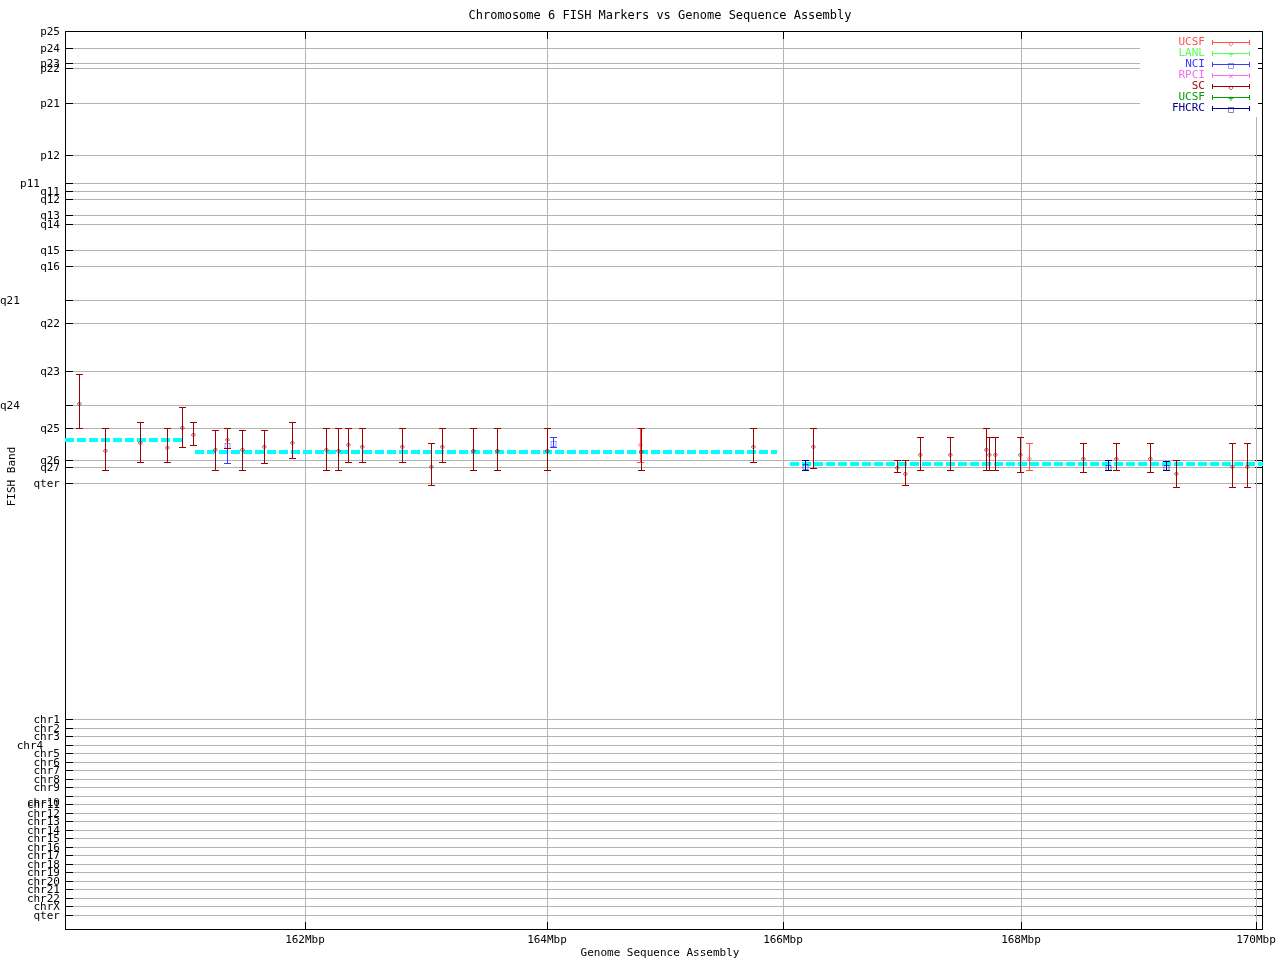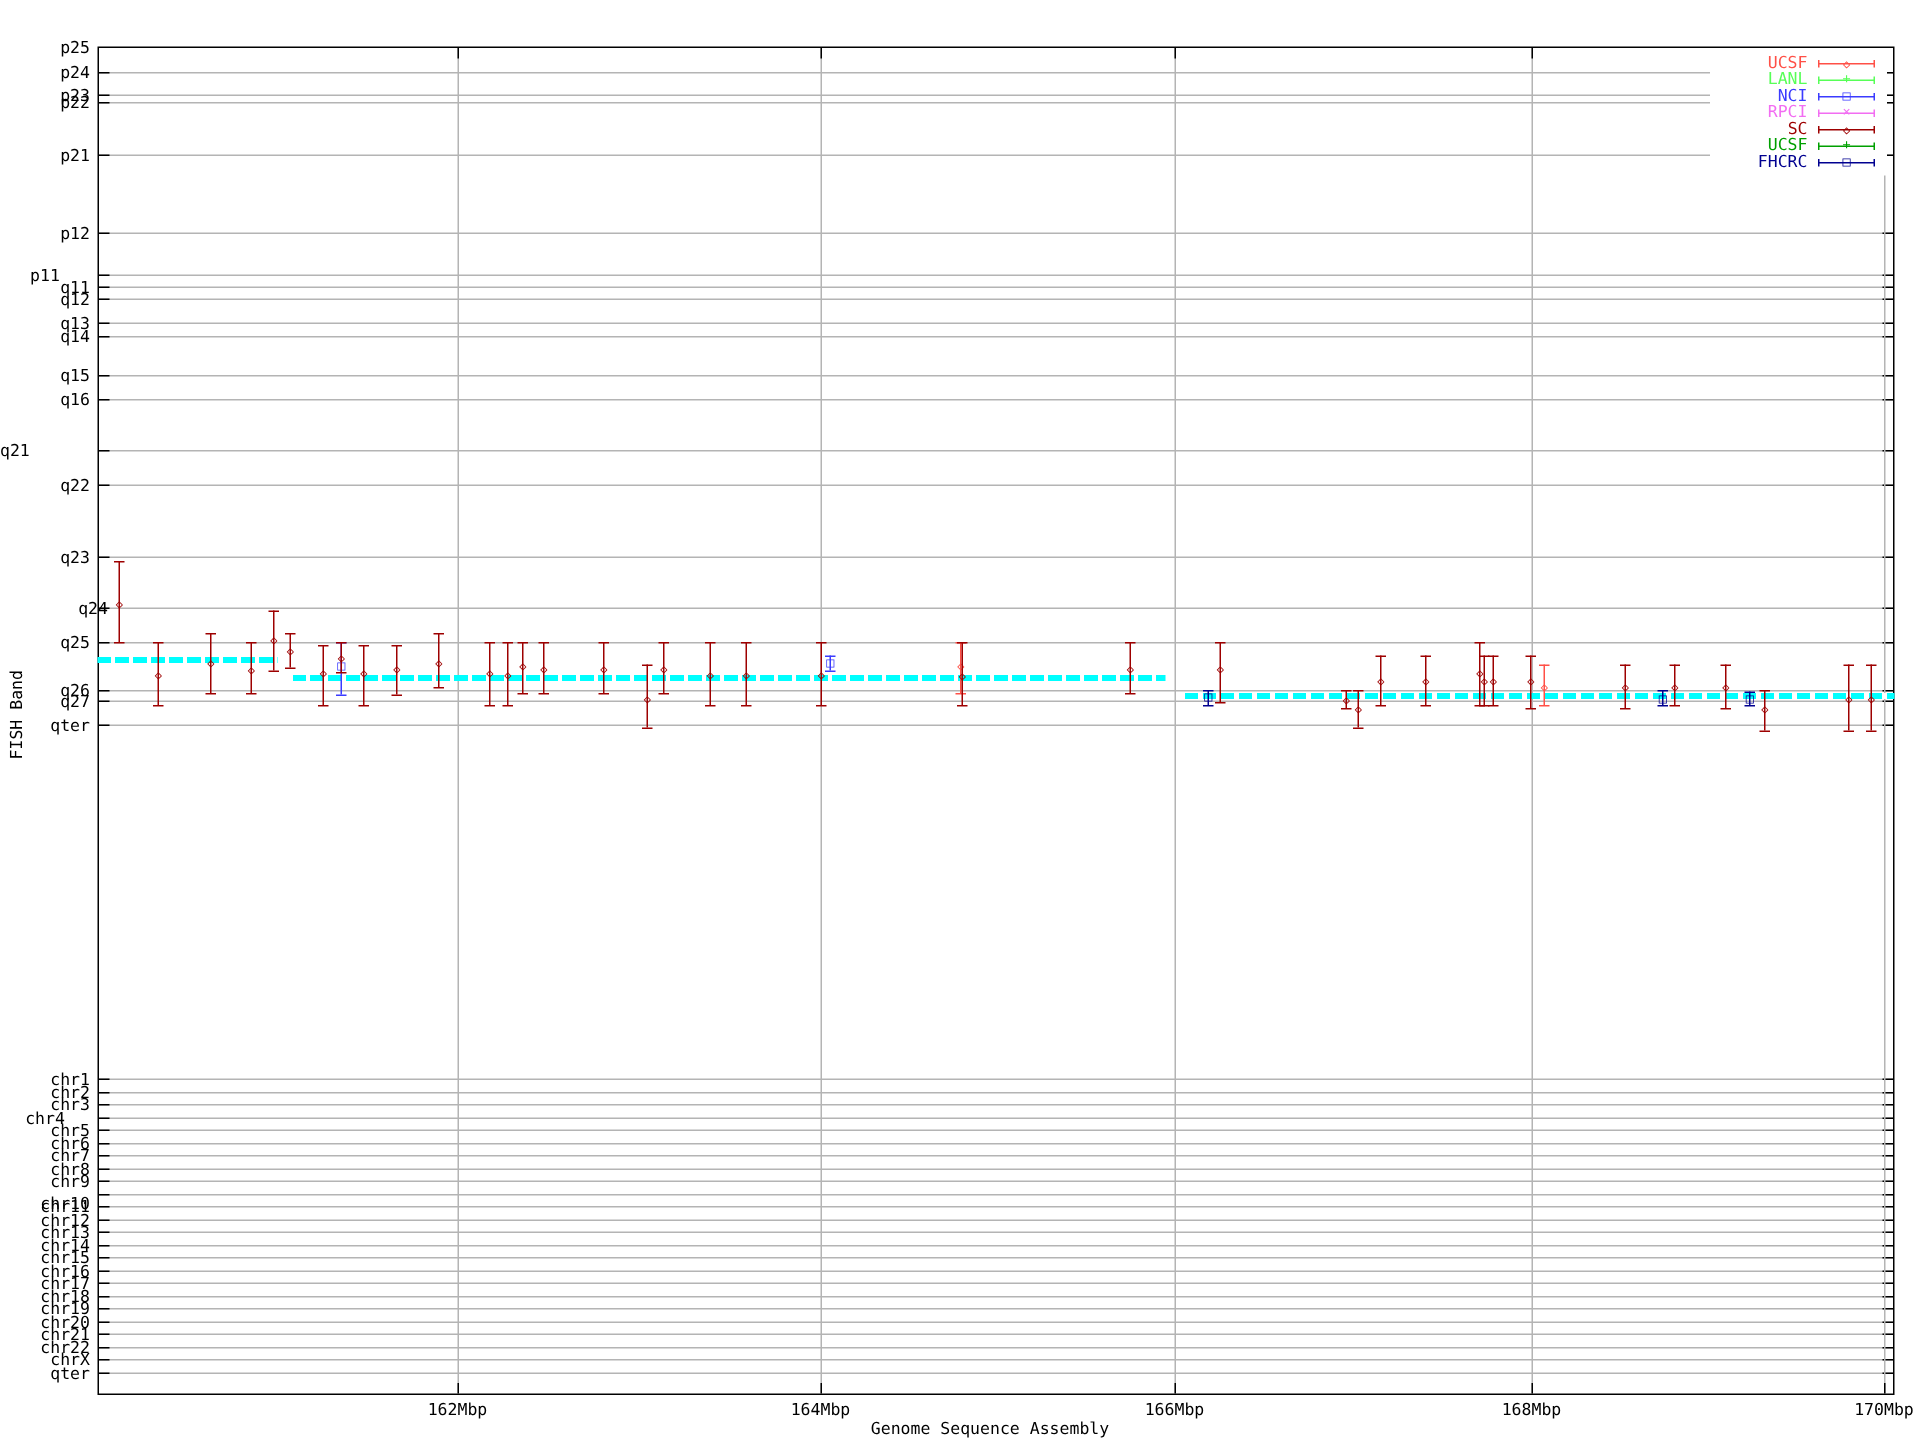--- a/index.html
+++ b/index.html
@@ -16,20 +16,21 @@
   .cap{position:absolute;height:1px;}
   .vcap{position:absolute;width:1px;}
   .mk{position:absolute;transform:translate(-50%,-50%);font-size:9px;line-height:9px;text-align:center;}
   .legend-patch{position:absolute;background:#ffffff;}
   .rot{transform:rotate(-90deg);text-align:center;}
 </style>
 </head>
 <body>
 
 <div class="canvas">
+  <div class="lbl title" style="left:340px;top:10px;width:640px;">Chromosome 6 FISH Markers vs Genome Sequence Assembly</div>
   <div class="lbl rot" style="left:-29px;top:471px;width:80px;">FISH Band</div>
   <div class="lbl" style="left:460px;top:947px;width:400px;text-align:center;">Genome Sequence Assembly</div>
   <div id="layers">
       <div class="lbl" style="left: 0px; width: 60px; top: 26px; text-align: right;">p25</div>
       <div class="gridh" style="left: 66px; width: 1196px; top: 48px;"></div>
       <div class="stub" style="left: 66px; width: 7px; height: 1px; top: 48px;"></div>
       <div class="stub" style="left: 1255px; width: 7px; height: 1px; top: 48px;"></div>
       <div class="lbl" style="left: 0px; width: 60px; top: 43px; text-align: right;">p24</div>
       <div class="gridh" style="left: 66px; width: 1196px; top: 63px;"></div>
       <div class="stub" style="left: 66px; width: 7px; height: 1px; top: 63px;"></div>
@@ -83,21 +84,21 @@
       <div class="stub" style="left: 66px; width: 7px; height: 1px; top: 323px;"></div>
       <div class="stub" style="left: 1255px; width: 7px; height: 1px; top: 323px;"></div>
       <div class="lbl" style="left: 0px; width: 60px; top: 318px; text-align: right;">q22</div>
       <div class="gridh" style="left: 66px; width: 1196px; top: 371px;"></div>
       <div class="stub" style="left: 66px; width: 7px; height: 1px; top: 371px;"></div>
       <div class="stub" style="left: 1255px; width: 7px; height: 1px; top: 371px;"></div>
       <div class="lbl" style="left: 0px; width: 60px; top: 366px; text-align: right;">q23</div>
       <div class="gridh" style="left: 66px; width: 1196px; top: 405px;"></div>
       <div class="stub" style="left: 66px; width: 7px; height: 1px; top: 405px;"></div>
       <div class="stub" style="left: 1255px; width: 7px; height: 1px; top: 405px;"></div>
-      <div class="lbl" style="left: 0px; width: 60px; top: 400px; text-align: right; margin-left: 12px;">q24</div>
+      <div class="lbl" style="left: 0px; width: 60px; top: 400px; text-align: left;">q24</div>
       <div class="gridh" style="left: 66px; width: 1196px; top: 428px;"></div>
       <div class="stub" style="left: 66px; width: 7px; height: 1px; top: 428px;"></div>
       <div class="stub" style="left: 1255px; width: 7px; height: 1px; top: 428px;"></div>
       <div class="lbl" style="left: 0px; width: 60px; top: 423px; text-align: right;">q25</div>
       <div class="gridh" style="left: 66px; width: 1196px; top: 460px;"></div>
       <div class="stub" style="left: 66px; width: 7px; height: 1px; top: 460px;"></div>
       <div class="stub" style="left: 1255px; width: 7px; height: 1px; top: 460px;"></div>
       <div class="lbl" style="left: 0px; width: 60px; top: 455px; text-align: right;">q26</div>
       <div class="gridh" style="left: 66px; width: 1196px; top: 467px;"></div>
       <div class="stub" style="left: 66px; width: 7px; height: 1px; top: 467px;"></div>

